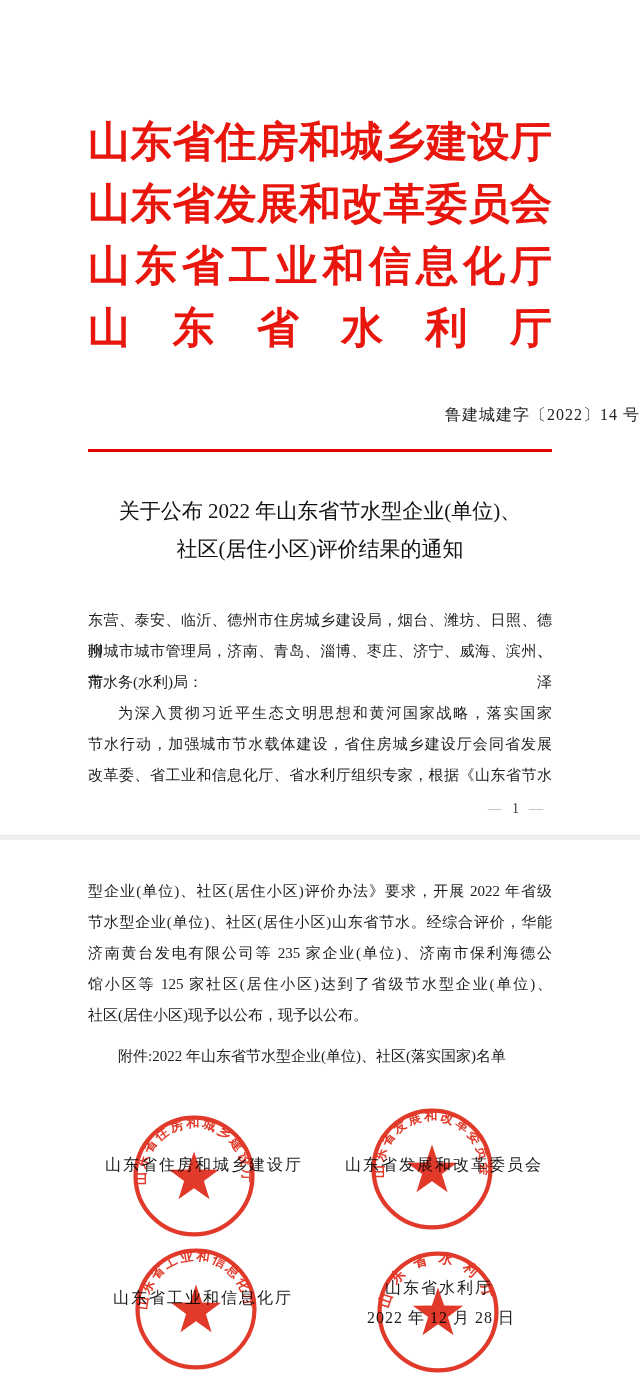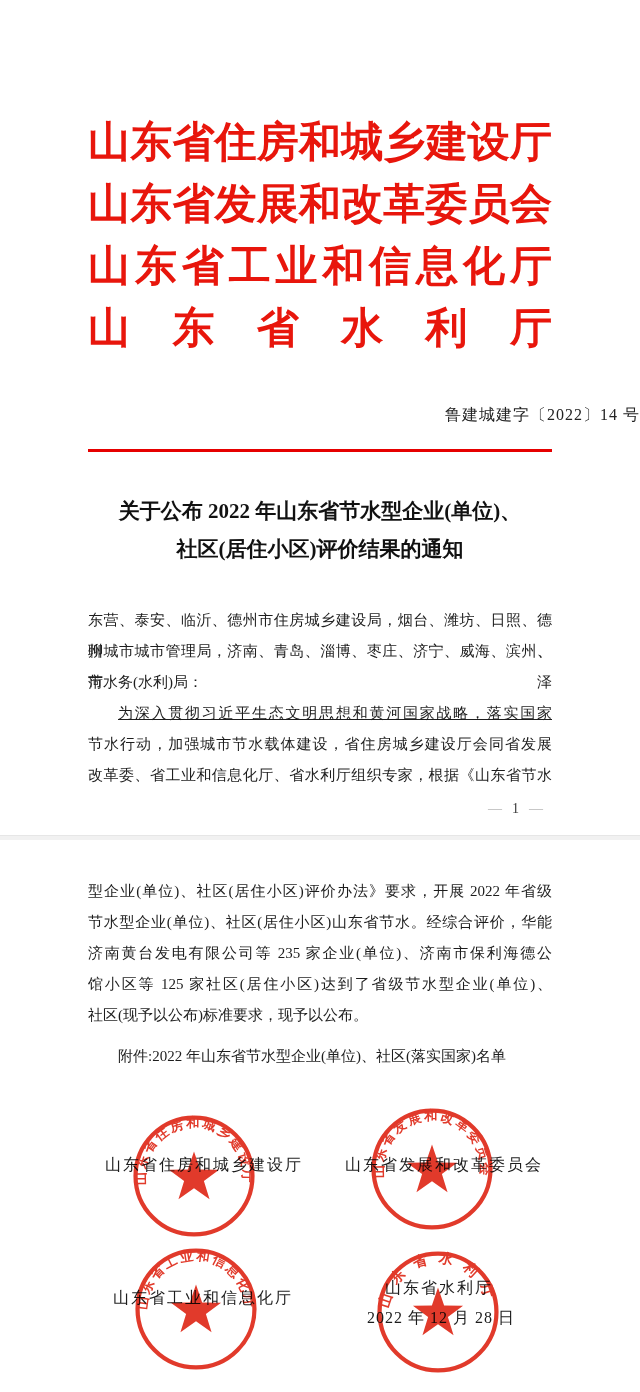--- a/index.html
+++ b/index.html
@@ -24,29 +24,29 @@
   .doc-no{
     position:absolute;top:405px;left:0;width:640px;
     text-align:right;font-size:16px;color:#222;letter-spacing:1px;
   }
 
   
   .red-rule{position:absolute;top:449px;left:88px;width:464px;height:3px;background:var(--rule,#e60000);}
 
   
   .title{position:absolute;top:492px;left:40px;width:560px;text-align:center;
-    font-weight:700;font-size:21px;line-height:38px;color:#111;}
+    font-weight:400;font-size:21px;line-height:38px;color:#111;}
 
   
   .body-block{position:absolute;left:88px;width:464px;font-size:15px;color:#1d1d1d;}
   .b1{top:605px;}
   .b2{top:855px;margin-top:21px;}
   .ln{line-height:31px;height:31px;}
   .j{text-align:justify;text-align-last:justify;}
-  .ind{text-indent:2em;text-decoration:underline;}
+  .ind{text-indent:2em;}
   .attachment{position:absolute;top:1041px;left:88px;width:464px;
     font-size:15px;line-height:31px;text-indent:2em;color:#1d1d1d;}
 
   
   .pager{position:absolute;top:798px;right:97px;font-size:14px;line-height:22px;}
   .pager .dash{color:#b5b5b5;letter-spacing:0;}
   .pager .num{color:#3a3a3a;margin:0 10px;}
 
   
   .page-break{position:absolute;top:835px;left:0;width:640px;height:4px;background:#f1f1f1;border-top:1px solid #e6e6e6;}
@@ -143,21 +143,21 @@
     <span class="dash">—</span><span class="num">1</span><span class="dash">—</span>
   </div>
 
   <div class="page-break"></div>
 
   <div class="body-block b2">
     <div class="ln j">型企业(单位)、社区(居住小区)评价办法》要求，开展 2022 年省级</div>
     <div class="ln j">节水型企业(单位)、社区(居住小区)山东省节水。经综合评价，华能</div>
     <div class="ln j">济南黄台发电有限公司等 235 家企业(单位)、济南市保利海德公</div>
     <div class="ln j">馆小区等 125 家社区(居住小区)达到了省级节水型企业(单位)、</div>
-    <div class="ln">社区(现予以公布)标准要求，现予以公布。</div>
+    <div class="ln">社区(居住小区)现予以公布，现予以公布。</div>
   </div>
 
   <div class="attachment">附件:2022 年山东省节水型企业(单位)、社区(落实国家)名单</div>
 
   <div class="signatures">
 
     <div class="sig-label" style="left:105px;top:75px">山东省住房和城乡建设厅</div>
     <div class="sig-label" style="left:345px;top:75px">山东省发展和改革委员会</div>
     <div class="sig-label" style="left:113px;top:208px">山东省工业和信息化厅</div>
     <div class="sig-label" style="left:385px;top:198px">山东省水利厅</div>

